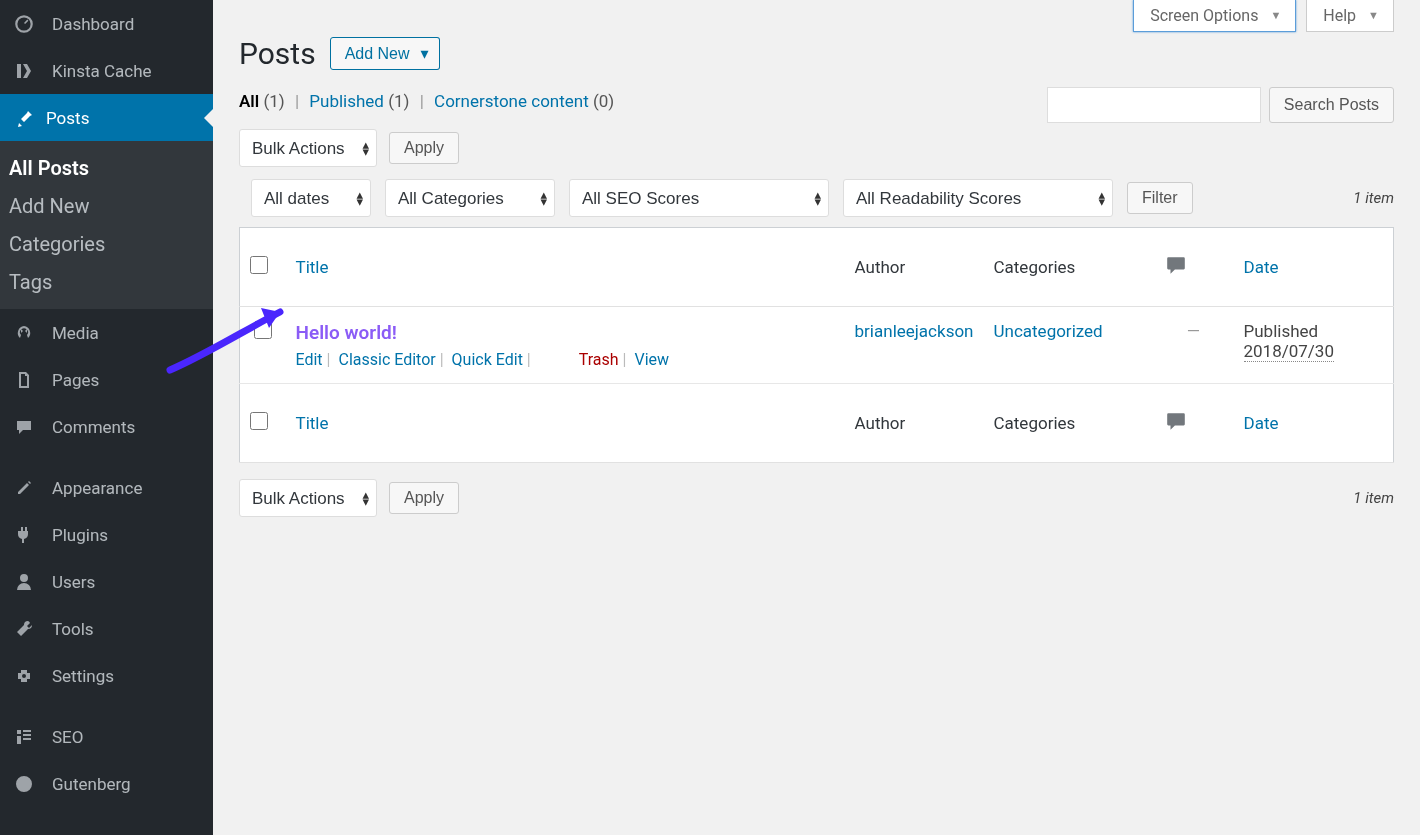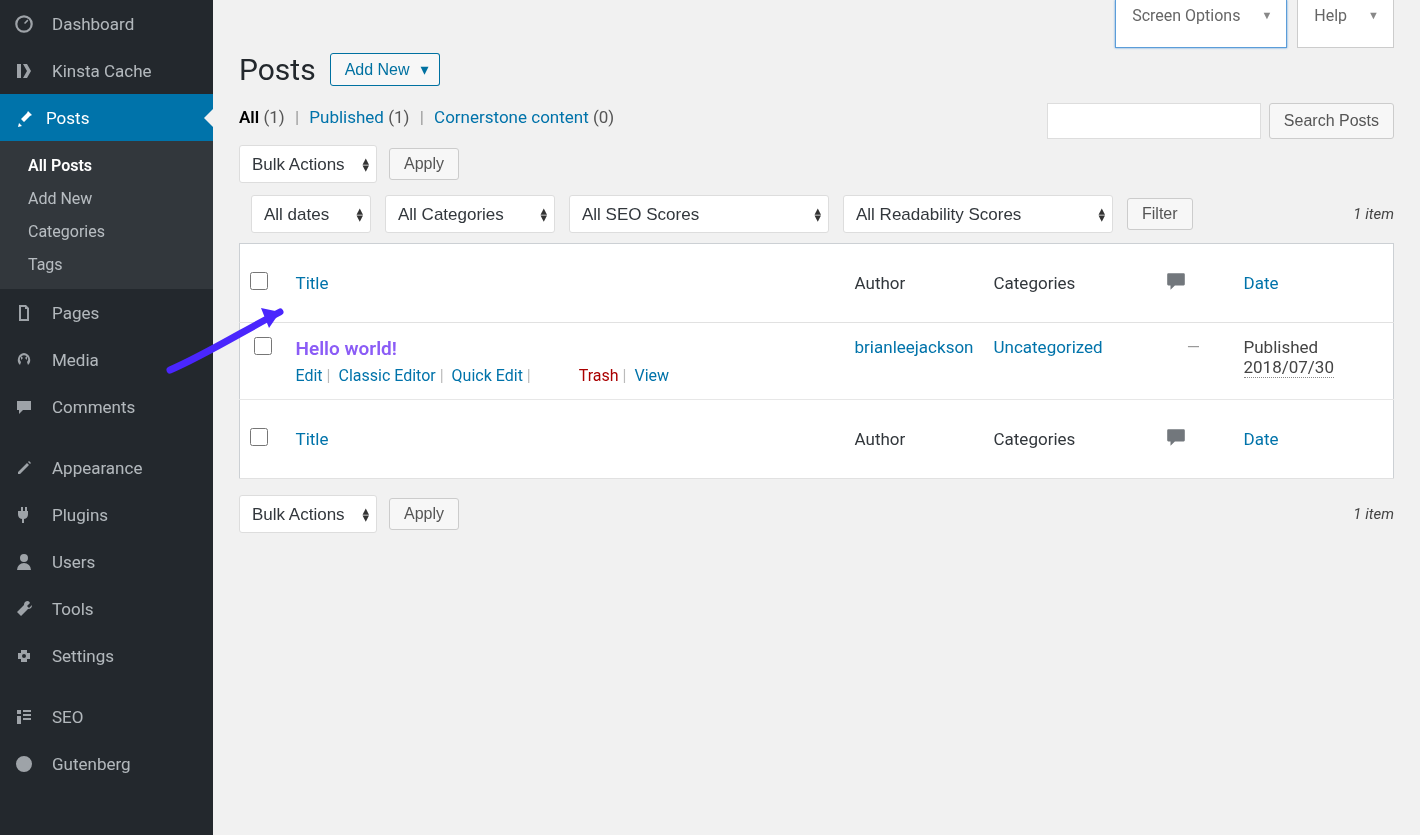--- a/index.html
+++ b/index.html
@@ -44,44 +44,44 @@
       top: 50%;
       margin-top: -10px;
       border: 10px solid transparent;
       border-right-color: #f1f1f1;
     }
     .menu-icon { width: 24px; display: flex; align-items:center; justify-content:center; color:rgba(240,245,250,.6);}
     .menu-item.active .menu-icon{color:#fff;}
     .menu-sep { height: 14px; }
     .submenu { background:#32373c; padding:8px 0;}
     .submenu .sub-item{
-      padding:7px 28px;
-      font-size:16px;
+      padding:7px 9px;
+      font-size:20px;
       color:rgba(240,245,250,.7);
       cursor:pointer;
     }
     .submenu .sub-item.current{ color:#fff; font-weight:600;}
 
     
     .content {
       position:absolute;
       left:213px; right:0; top:0; bottom:0;
       padding: 0 26px;
     }
 
     
     .screen-option-row{
       display:flex; justify-content:flex-end; gap:10px;
       padding-top:0;
     }
     .tab-btn{
       background:#fff; border:1px solid #ccc; border-top:none;
-      padding:6px 14px 22px 16px;
+      padding:6px 14px 6px 16px;
       font-size:16px; color:#666;
-      display:flex; align-items:center; gap:21px;
+      display:flex; align-items:center; gap:12px;
       cursor:pointer;
     }
     .tab-btn.highlight{ border:1px solid #5b9dd9; border-top:none; box-shadow:0 0 2px #5b9dd9;}
     .tri-down{ font-size:11px;color:#888;}
     .tab-btn.highlight .tri-down{color:#888;}
 
     
     .heading-row{ display:flex; align-items:center; gap:14px; margin-top:4px;}
     h1.page-title{ font-size:30px; font-weight:400; color:#23282d;}
     .btn-outline{
@@ -223,33 +223,33 @@
   <div class="submenu">
     <div class="sub-item current">All Posts</div>
     <div class="sub-item">Add New</div>
     <div class="sub-item">Categories</div>
     <div class="sub-item">Tags</div>
   </div>
 
   <div class="menu-item dim">
     <span class="menu-icon">
       <svg width="20" height="20" viewBox="0 0 20 20">
+          <path fill="currentColor" d="M10 3a7 7 0 00-4 12l1-3a4 4 0 116 0l1 3A7 7 0 0010 3zM7 6l2 2-2 2zM13 6l-2 2 2 2z"></path>
+        </svg>
+    </span>
+    <span>Media</span>
+  </div>
+
+  <div class="menu-item dim">
+    <span class="menu-icon">
+      <svg width="20" height="20" viewBox="0 0 20 20">
           <path fill="currentColor" d="M5 2h7l3 3v13H5zM7 4v12h6V6h-2V4z"></path>
         </svg>
     </span>
     <span>Pages</span>
-  </div>
-
-  <div class="menu-item dim">
-    <span class="menu-icon">
-      <svg width="20" height="20" viewBox="0 0 20 20">
-          <path fill="currentColor" d="M10 3a7 7 0 00-4 12l1-3a4 4 0 116 0l1 3A7 7 0 0010 3zM7 6l2 2-2 2zM13 6l-2 2 2 2z"></path>
-        </svg>
-    </span>
-    <span>Media</span>
   </div>
 
   <div class="menu-item dim">
     <span class="menu-icon">
       <svg width="20" height="20" viewBox="0 0 20 20">
           <path fill="currentColor" d="M3 4h14v9H9l-4 4v-4H3z"></path>
         </svg>
     </span>
     <span>Comments</span>
   </div>

